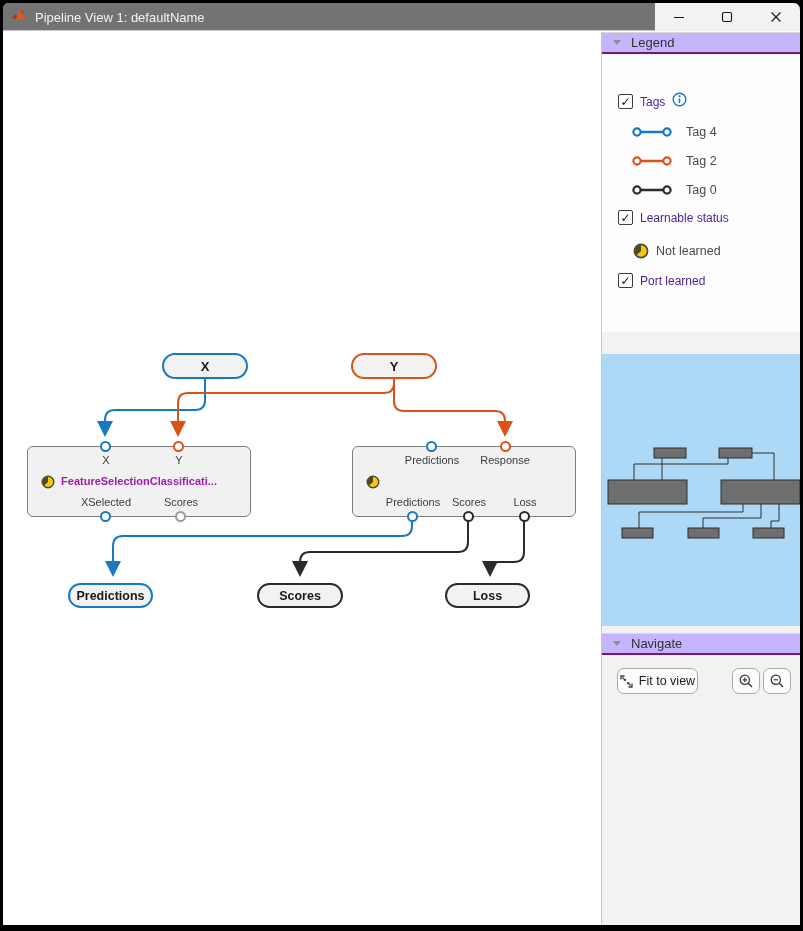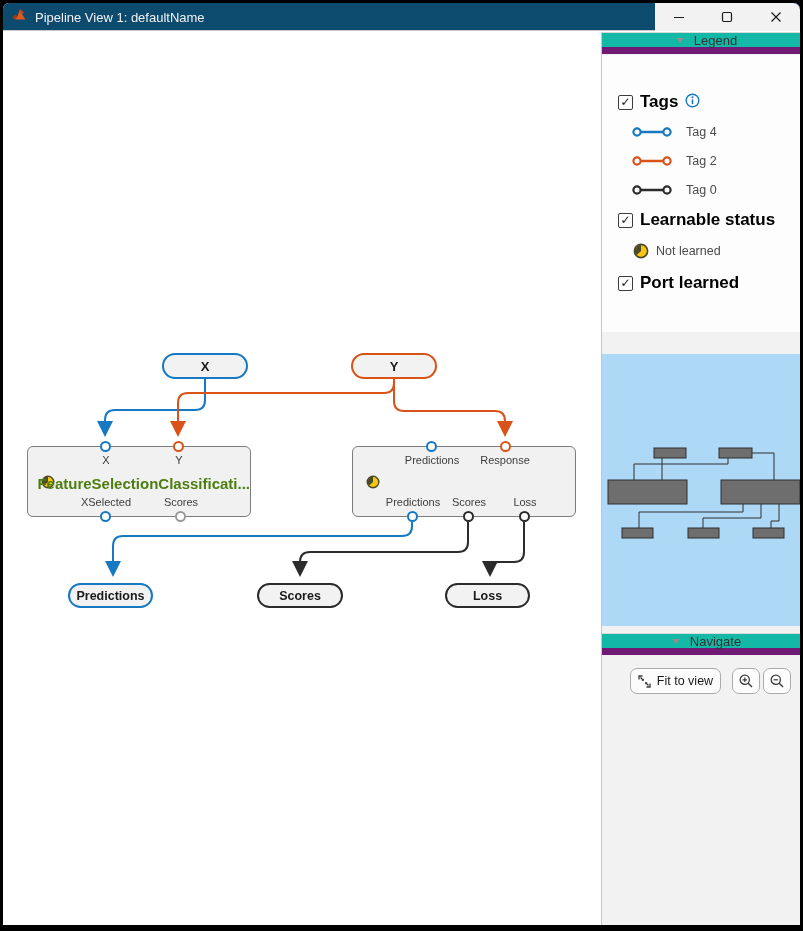--- a/index.html
+++ b/index.html
@@ -1,44 +1,44 @@
 <!DOCTYPE html>
 <html><head>
 <meta charset="utf-8">
 <style>
   * { margin:0; padding:0; box-sizing:border-box; }
   html,body { width:803px; height:931px; background:#000; font-family:"Liberation Sans","DejaVu Sans",sans-serif; }
   .window { position:absolute; left:0; top:0; width:803px; height:931px;
             border:3px solid #000; border-bottom-width:6px; border-radius:9px 9px 3px 3px;
             overflow:hidden; background:#fff; }
   
-  .titlebar { position:absolute; left:0; top:0; width:797px; height:28px; background:#0c4a6e;
+  .titlebar { position:absolute; left:0; top:0; width:797px; height:28px; background:#737373;
               border-bottom:1px solid #c9c9c9; }
   .titlebar-left { position:absolute; left:8px; top:0; height:28px; display:flex; align-items:center; gap:8px; }
   .title-text { color:#f2f2f2; font-size:13px; }
   .controls-zone { position:absolute; right:0; top:0; width:145px; height:28px; background:#f2f2f2;
                    border-radius:0 7px 0 0; display:flex; }
   .ctrl-btn { width:48.3px; height:28px; display:flex; align-items:center; justify-content:center; }
   .ctrl-btn svg { display:block; }
   
   .canvas { position:absolute; left:0; top:29px; width:598px; height:893px; background:#fff; }
   .divider { position:absolute; left:598px; top:29px; width:1px; height:893px; background:#c6c6c6; }
   .panel { position:absolute; left:599px; top:29px; width:198px; height:893px; background:#f2f2f2; }
-  .section-header { position:absolute; left:0; width:198px; height:22px; background:#14b8a6;
-                    border-top:1px solid #d9d9d9; border-bottom:7px solid #701a75;
-                    display:flex; align-items:center;justify-content:center; }
+  .section-header { position:absolute; left:0; width:198px; height:22px; background:#c4b5fd;
+                    border-top:1px solid #d9d9d9; border-bottom:2px solid #701a75;
+                    display:flex; align-items:center; }
   .section-header .tri { width:0; height:0; border-left:4.5px solid transparent; border-right:4.5px solid transparent;
                          border-top:5.5px solid #8f8f8f; margin-left:11px; }
   .section-header .hdr-label { font-size:13px; color:#333; margin-left:10px; }
   .legend-body { position:absolute; left:0; top:23px; width:198px; height:277px; background:#fdfdfd; }
   .chk-row { position:absolute; left:16px; display:flex; align-items:center; gap:7px; }
   .checkbox { width:15px; height:15px; background:#fff; border:1.5px solid #3c3c3c; border-radius:2px;
               display:flex; align-items:center; justify-content:center; }
   .checkbox::after { content:"✓"; font-size:12px; font-weight:bold; color:#111; line-height:1; }
-  .chk-label { font-size:17px; font-weight:bold; color:#000000; }
+  .chk-label { font-size:12px; font-weight:normal; color:#4c1d95; }
   .plain-label { font-size:12.5px; color:#4a4a4a; }
   .tag-row { position:absolute; left:30px; display:flex; align-items:center; }
   .tag-sample { width:40px; height:10px; }
   .tag-row .plain-label { margin-left:14px; }
   .minimap { position:absolute; left:0; top:322px; width:198px; height:272px; background:#add9f7; }
   .nav-body { position:absolute; left:0; top:623px; width:198px; height:270px; background:#f2f2f2; }
   .btn { position:absolute; height:26px; background:#fcfcfc; border:1px solid #ababab; border-radius:7px;
          display:flex; align-items:center; justify-content:center; gap:6px;
          font-size:12.5px; color:#1a1a1a; }
   
@@ -49,22 +49,22 @@
   .pill.src-x   { left:159px; top:321px; width:86px; border:2px solid #1779C1; }
   .pill.src-y   { left:348px; top:321px; width:86px; border:2px solid #D95319; }
   .pill.sink    { height:25px; font-size:12.5px; }
   .pill.sink-predictions { left:65px;  top:551px; width:85px; border:2px solid #1779C1; }
   .pill.sink-scores      { left:254px; top:551px; width:86px; border:2px solid #2b2b2b; }
   .pill.sink-loss        { left:442px; top:551px; width:85px; border:2px solid #2b2b2b; }
   .block { position:absolute; top:414px; width:224px; height:71px; background:#f1f1f1;
            border:1.5px solid #7d7d7d; border-radius:6px; }
   .block.fs  { left:24px; }
   .block.knn { left:349px; }
-  .block-title { position:absolute; left:0; top:28px; width:100%; text-align:right;
-                 font-size:15px; font-weight:bold; color:#4d7c0f; }
+  .block-title { position:absolute; left:0; top:28px; width:100%; text-align:center;
+                 font-size:11px; font-weight:bold; color:#a21caf; }
   .block .clock { position:absolute; left:13px; top:28px; }
   .port-label { position:absolute; font-size:11px; color:#3d3d3d; transform:translateX(-50%); white-space:nowrap; }
   .port-label.top { top:7px; } .port-label.bottom { bottom:8px; }
   .port { position:absolute; width:11px; height:11px; border-radius:50%; background:#fff; border:2px solid #2b2b2b; }
   .port.top { top:-6px; } .port.bottom { bottom:-6px; }
   .port.blue { border-color:#1779C1; } .port.orange { border-color:#D95319; } .port.gray { border-color:#9a9a9a; }
 </style>
 </head>
 <body>
 
@@ -267,21 +267,21 @@
         <rect x="86" y="174" width="31" height="10"></rect>
         <rect x="151" y="174" width="31" height="10"></rect>
       </g>
     </svg>
 
     <div class="section-header" style="top:601px">
       <span class="tri"></span>
       <span class="hdr-label">Navigate</span>
     </div>
     <div class="nav-body">
-      <div class="btn" style="left:28px; top:13px; width:91px">
+      <div class="btn" style="left:15px; top:13px; width:81px">
         <span>
           <svg width="13" height="13" viewBox="0 0 13 13" style="display:block">
             <path d="M1,4.5 V1 H4.5 M8.5,12 H12 V8.5" fill="none" stroke="#3a3a3a" stroke-width="1.3"></path>
             <path d="M2.5,2.5 L5.5,5.5 M10.5,10.5 L7.5,7.5" stroke="#3a3a3a" stroke-width="1.3"></path>
             <path d="M5.8,3.4 V5.8 H3.4 Z M7.2,9.6 V7.2 H9.6 Z" fill="#3a3a3a"></path>
           </svg>
         </span>
         <span>Fit to view</span>
       </div>
       <div class="btn" style="left:130px; top:13px; width:28px">

